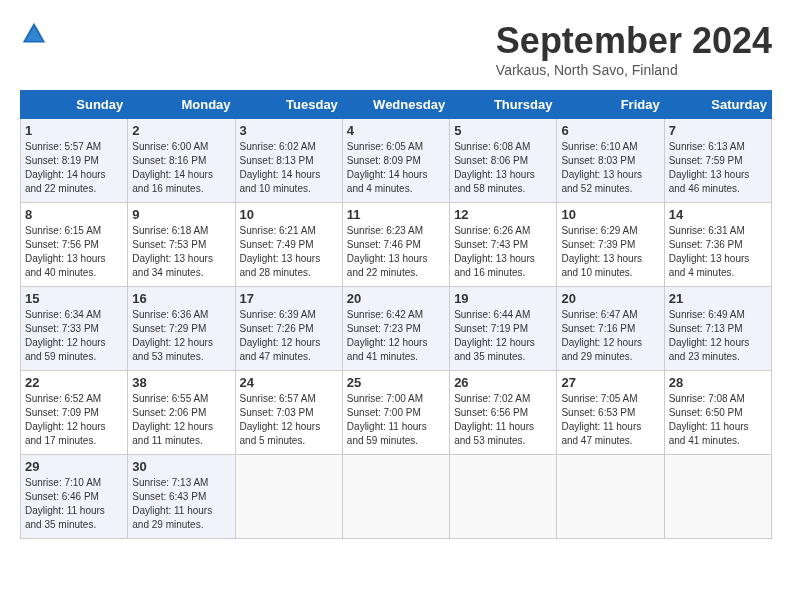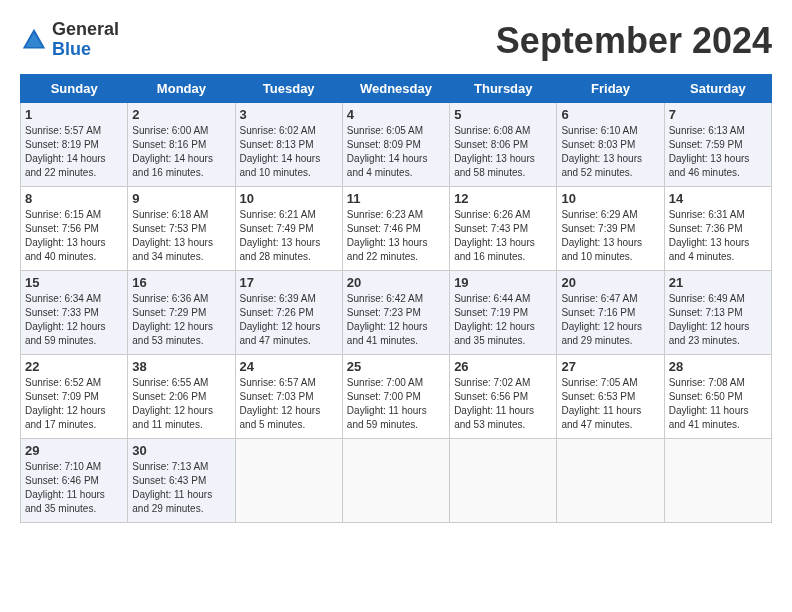--- a/index.html
+++ b/index.html
@@ -56,21 +56,21 @@
       width: 100%;
       border-collapse: collapse;
       table-layout: fixed;
     }
     thead tr th {
       background-color: #1a6abf;
       color: #fff;
       font-size: 13px;
       font-weight: bold;
       padding: 6px 4px;
-      text-align: center;
+      text-align: right;
       border: 1px solid #1a6abf;
     }
     tbody tr td {
       vertical-align: top;
       font-size: 10px;
       color: #333;
       padding: 4px 4px 6px 4px;
       border: 1px solid #ccc;
       height: 80px;
     }
@@ -96,27 +96,24 @@
   </style>
 </head>
 <body>
 
 <div class="header-area">
   <div class="logo">
     <svg class="logo-icon" viewBox="0 0 40 40" xmlns="http://www.w3.org/2000/svg">
       <polygon points="20,4 36,32 4,32" fill="#1a6abf"></polygon>
       <polygon points="20,10 32,30 8,30" fill="#4a9fe0" opacity="0.5"></polygon>
     </svg>
-    <div class="logo-text">
-      <span class="logo-general">General</span>
-      <span class="logo-blue">Blue</span>
-    </div>
   </div>
   <div class="title-area">
     <div class="month-title">September 2024</div>
+    <div class="subtitle">Varkaus, North Savo, Finland</div>
   </div>
 </div>
 
 <table>
   <thead>
     <tr>
     <th>Sunday</th>
         <th>Monday</th>
         <th>Tuesday</th>
         <th>Wednesday</th>

